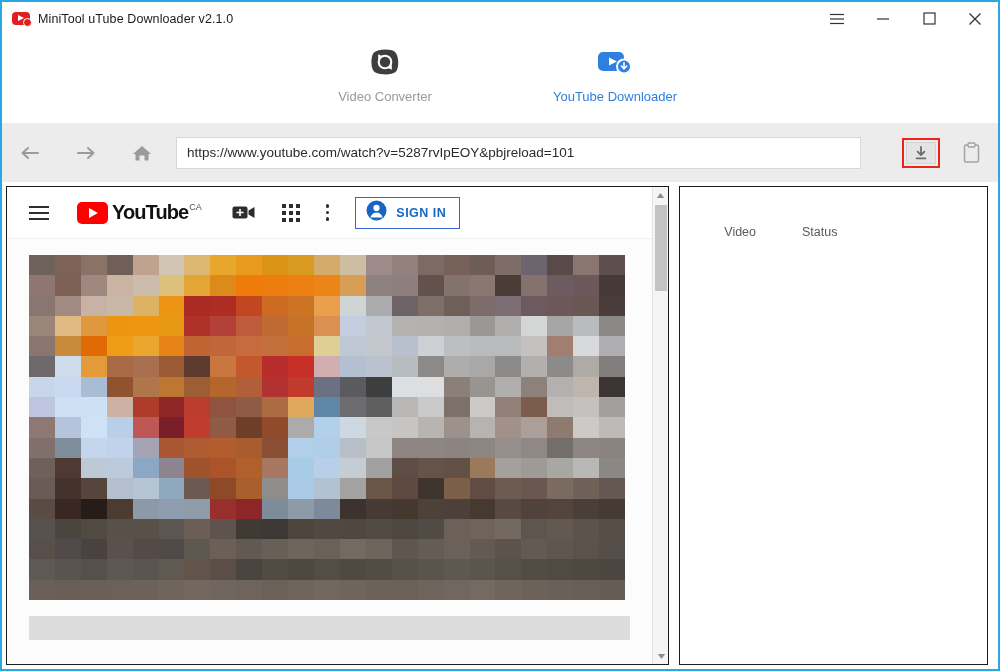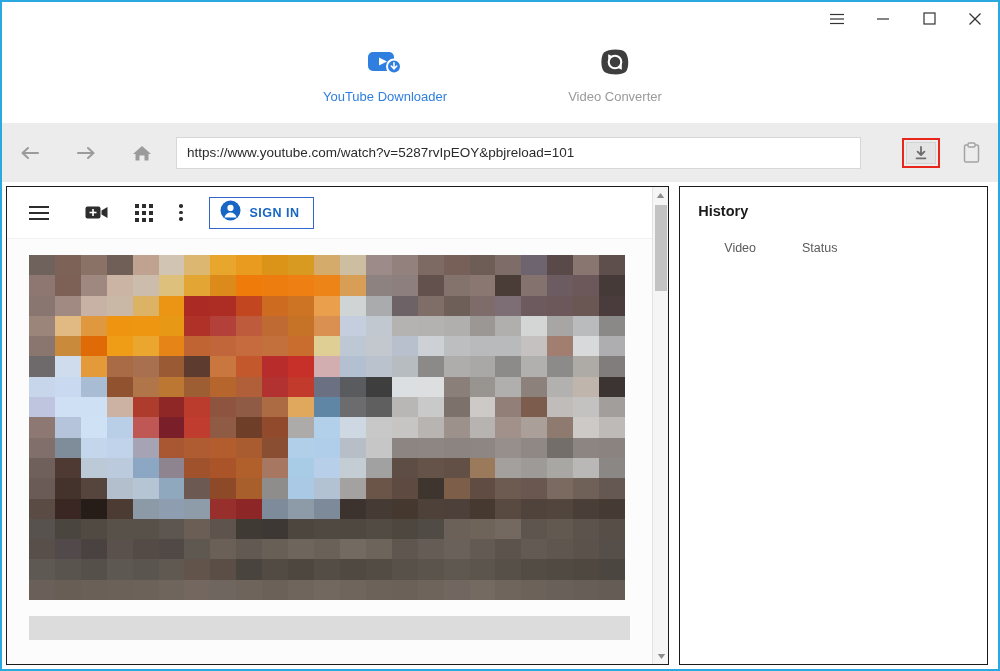--- a/index.html
+++ b/index.html
@@ -263,20 +263,24 @@
   }
   .history-col { font-size: 12.5px; color: #5a5a5a; }
   .history-rows { height: 380px; }
 </style>
 </head>
 <body>
 
 <div id="app">
 
   <div class="titlebar">
+    <div class="title-left">
+      <span class="app-logo"></span>
+      <span class="app-title">MiniTool uTube Downloader v2.1.0</span>
+    </div>
     <div class="win-controls">
       <div class="win-btn">
         <svg width="16" height="12" viewBox="0 0 16 12">
             <g stroke="#333" stroke-width="1.2">
           <line x1="1" y1="1.5" x2="15" y2="1.5"></line>
               <line x1="1" y1="6" x2="15" y2="6"></line>
               <line x1="1" y1="10.5" x2="15" y2="10.5"></line>
         </g>
           </svg>
       </div>
@@ -295,41 +299,41 @@
             <g stroke="#333" stroke-width="1.3">
           <line x1="1.5" y1="1.5" x2="12.5" y2="12.5"></line>
               <line x1="12.5" y1="1.5" x2="1.5" y2="12.5"></line>
         </g>
           </svg>
       </div>
     </div>
   </div>
 
   <div class="tabs">
+    <div class="tab inactive">
+      <span class="tab-icon">
+        <svg width="32" height="30" viewBox="0 0 32 30">
+          <path d="M5 5.5 C9 2 22 1.5 26 5 C30 9 30.5 21 26.5 25 C22.5 28.5 9 28 5 24.5 C1.5 21 1.5 9 5 5.5 Z" fill="#3e3e3e"></path>
+          <circle cx="16" cy="15" r="6.3" fill="none" stroke="#ffffff" stroke-width="2.1"></circle>
+          <path d="M9.2 12 L9.2 7.3 L14 9.4 Z" fill="#ffffff"></path>
+          <path d="M22.8 18 L22.8 22.7 L18 20.6 Z" fill="#ffffff"></path>
+        </svg>
+      </span>
+      <span class="tab-label">Video Converter</span>
+    </div>
     <div class="tab active">
       <span class="tab-icon">
         <svg width="36" height="26" viewBox="0 0 36 26">
           <rect x="1" y="3" width="26" height="19" rx="5" fill="#2f7fe0"></rect>
           <path d="M12 8.5 L20 12.5 L12 16.5 Z" fill="#ffffff"></path>
           <circle cx="27" cy="17.5" r="7" fill="#2f7fe0" stroke="#ffffff" stroke-width="2"></circle>
           <path d="M27 13.8 L27 19.6 M24.3 17 L27 19.8 L29.7 17" stroke="#ffffff" stroke-width="1.6" fill="none" stroke-linecap="round"></path>
         </svg>
       </span>
       <span class="tab-label">YouTube Downloader</span>
-    </div>
-    <div class="tab inactive">
-      <span class="tab-icon">
-        <svg width="32" height="30" viewBox="0 0 32 30">
-          <path d="M5 5.5 C9 2 22 1.5 26 5 C30 9 30.5 21 26.5 25 C22.5 28.5 9 28 5 24.5 C1.5 21 1.5 9 5 5.5 Z" fill="#3e3e3e"></path>
-          <circle cx="16" cy="15" r="6.3" fill="none" stroke="#ffffff" stroke-width="2.1"></circle>
-          <path d="M9.2 12 L9.2 7.3 L14 9.4 Z" fill="#ffffff"></path>
-          <path d="M22.8 18 L22.8 22.7 L18 20.6 Z" fill="#ffffff"></path>
-        </svg>
-      </span>
-      <span class="tab-label">Video Converter</span>
     </div>
   </div>
 
   <div class="toolbar">
     <div class="nav-btn">
       <svg width="22" height="18" viewBox="0 0 22 18">
         <path d="M9 4 L3.5 9 L9 14 M3.5 9 L19 9" stroke="#9b9b9b" stroke-width="2" fill="none" stroke-linecap="round" stroke-linejoin="round"></path>
       </svg>
     </div>
     <div class="nav-btn">
@@ -366,20 +370,25 @@
   <div class="content">
 
     <div class="browser">
       <div class="browser-page">
 
         <div class="yt-header">
           <div class="yt-hamburger">
             <span></span>
               <span></span>
               <span></span>
+          </div>
+          <div class="yt-logo">
+            <span class="yt-logo-mark"></span>
+            <span class="yt-logo-text">YouTube</span>
+            <span class="yt-logo-cc">CA</span>
           </div>
           <div class="yt-icons">
             <span class="yt-ic">
               <svg width="24" height="17" viewBox="0 0 24 17">
                 <rect x="0.5" y="2.5" width="15" height="12" rx="2" fill="#2d2d2d"></rect>
                 <path d="M16.5 6.5 L22.5 3 L22.5 14 L16.5 10.5 Z" fill="#2d2d2d"></path>
                 <g stroke="#ffffff" stroke-width="1.6">
                     <line x1="4.5" y1="8.5" x2="11.5" y2="8.5"></line>
                     <line x1="8" y1="5" x2="8" y2="12"></line>
                   </g>
@@ -827,21 +836,20 @@
         <div class="vs-thumb"></div>
         <div class="vs-arrow bottom">
           <svg width="9" height="7" viewBox="0 0 9 7">
               <path d="M4.5 6 L0.8 1 L8.2 1 Z" fill="#8d8d8d"></path>
             </svg>
         </div>
       </div>
     </div>
 
     <div class="history">
-      <div class="history-title">History</div>
       <div class="history-cols">
         <span class="history-col">Video</span>
         <span class="history-col">Status</span>
       </div>
       <div class="history-rows"></div>
     </div>
 
   </div>
 </div>
 

